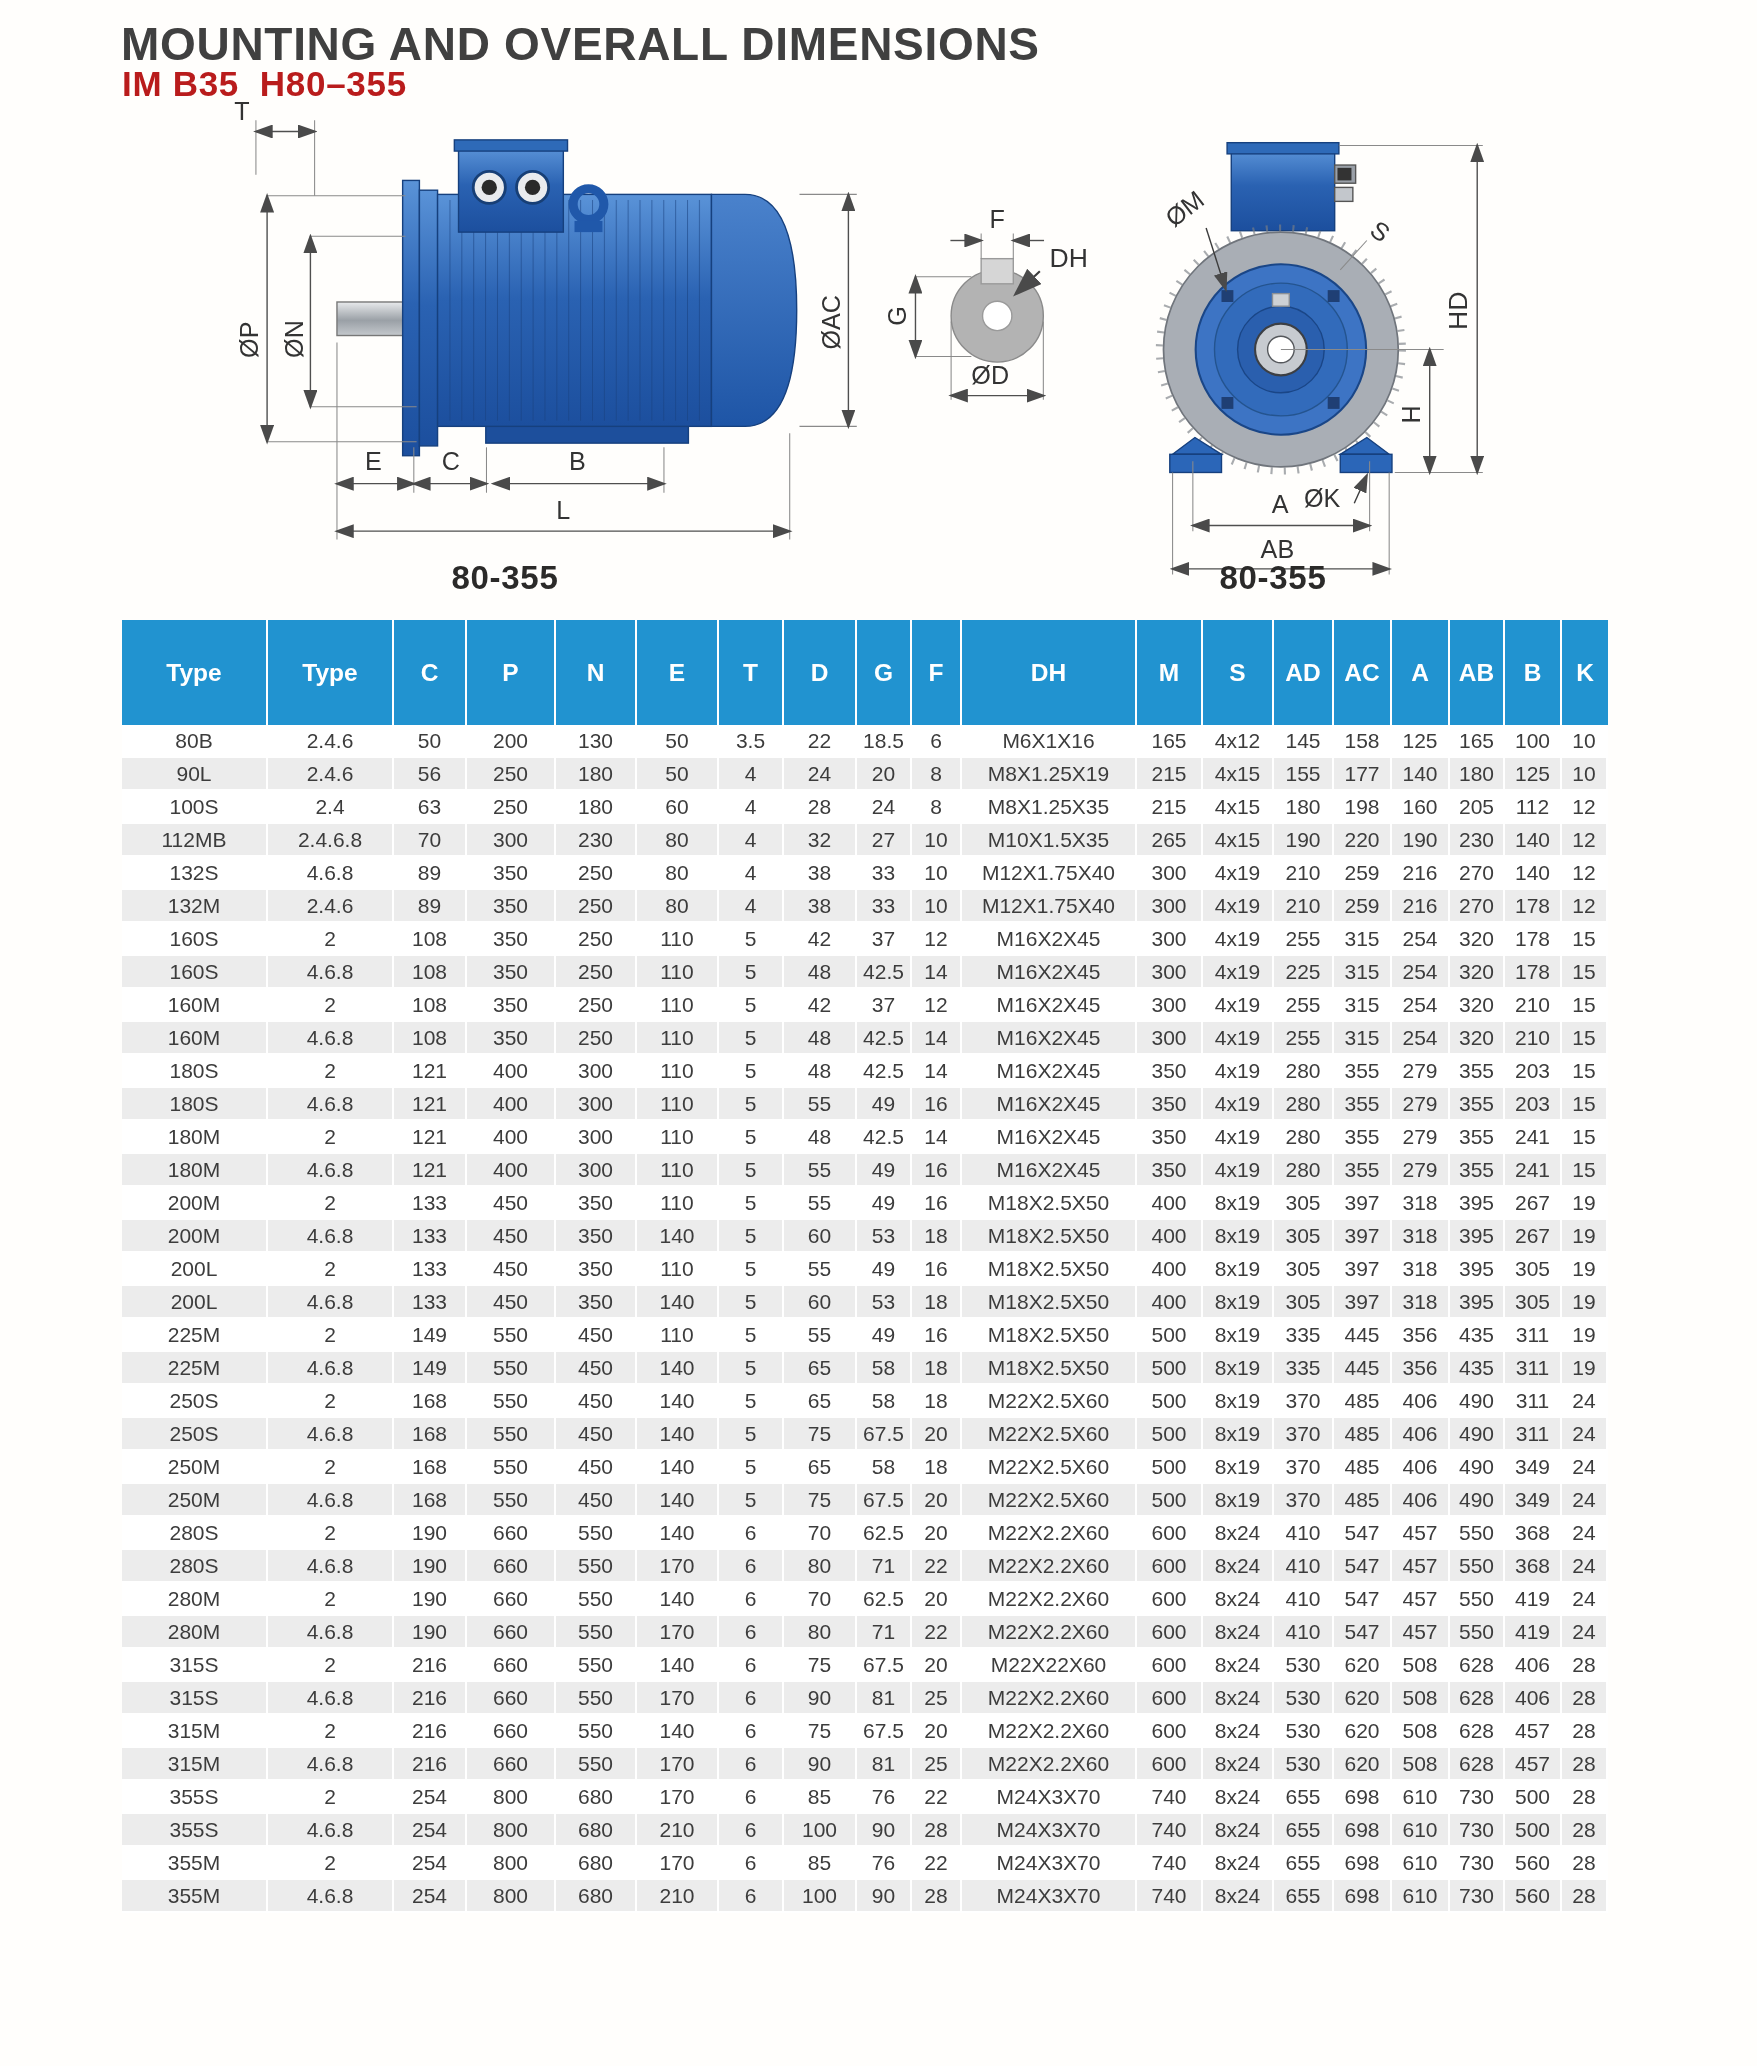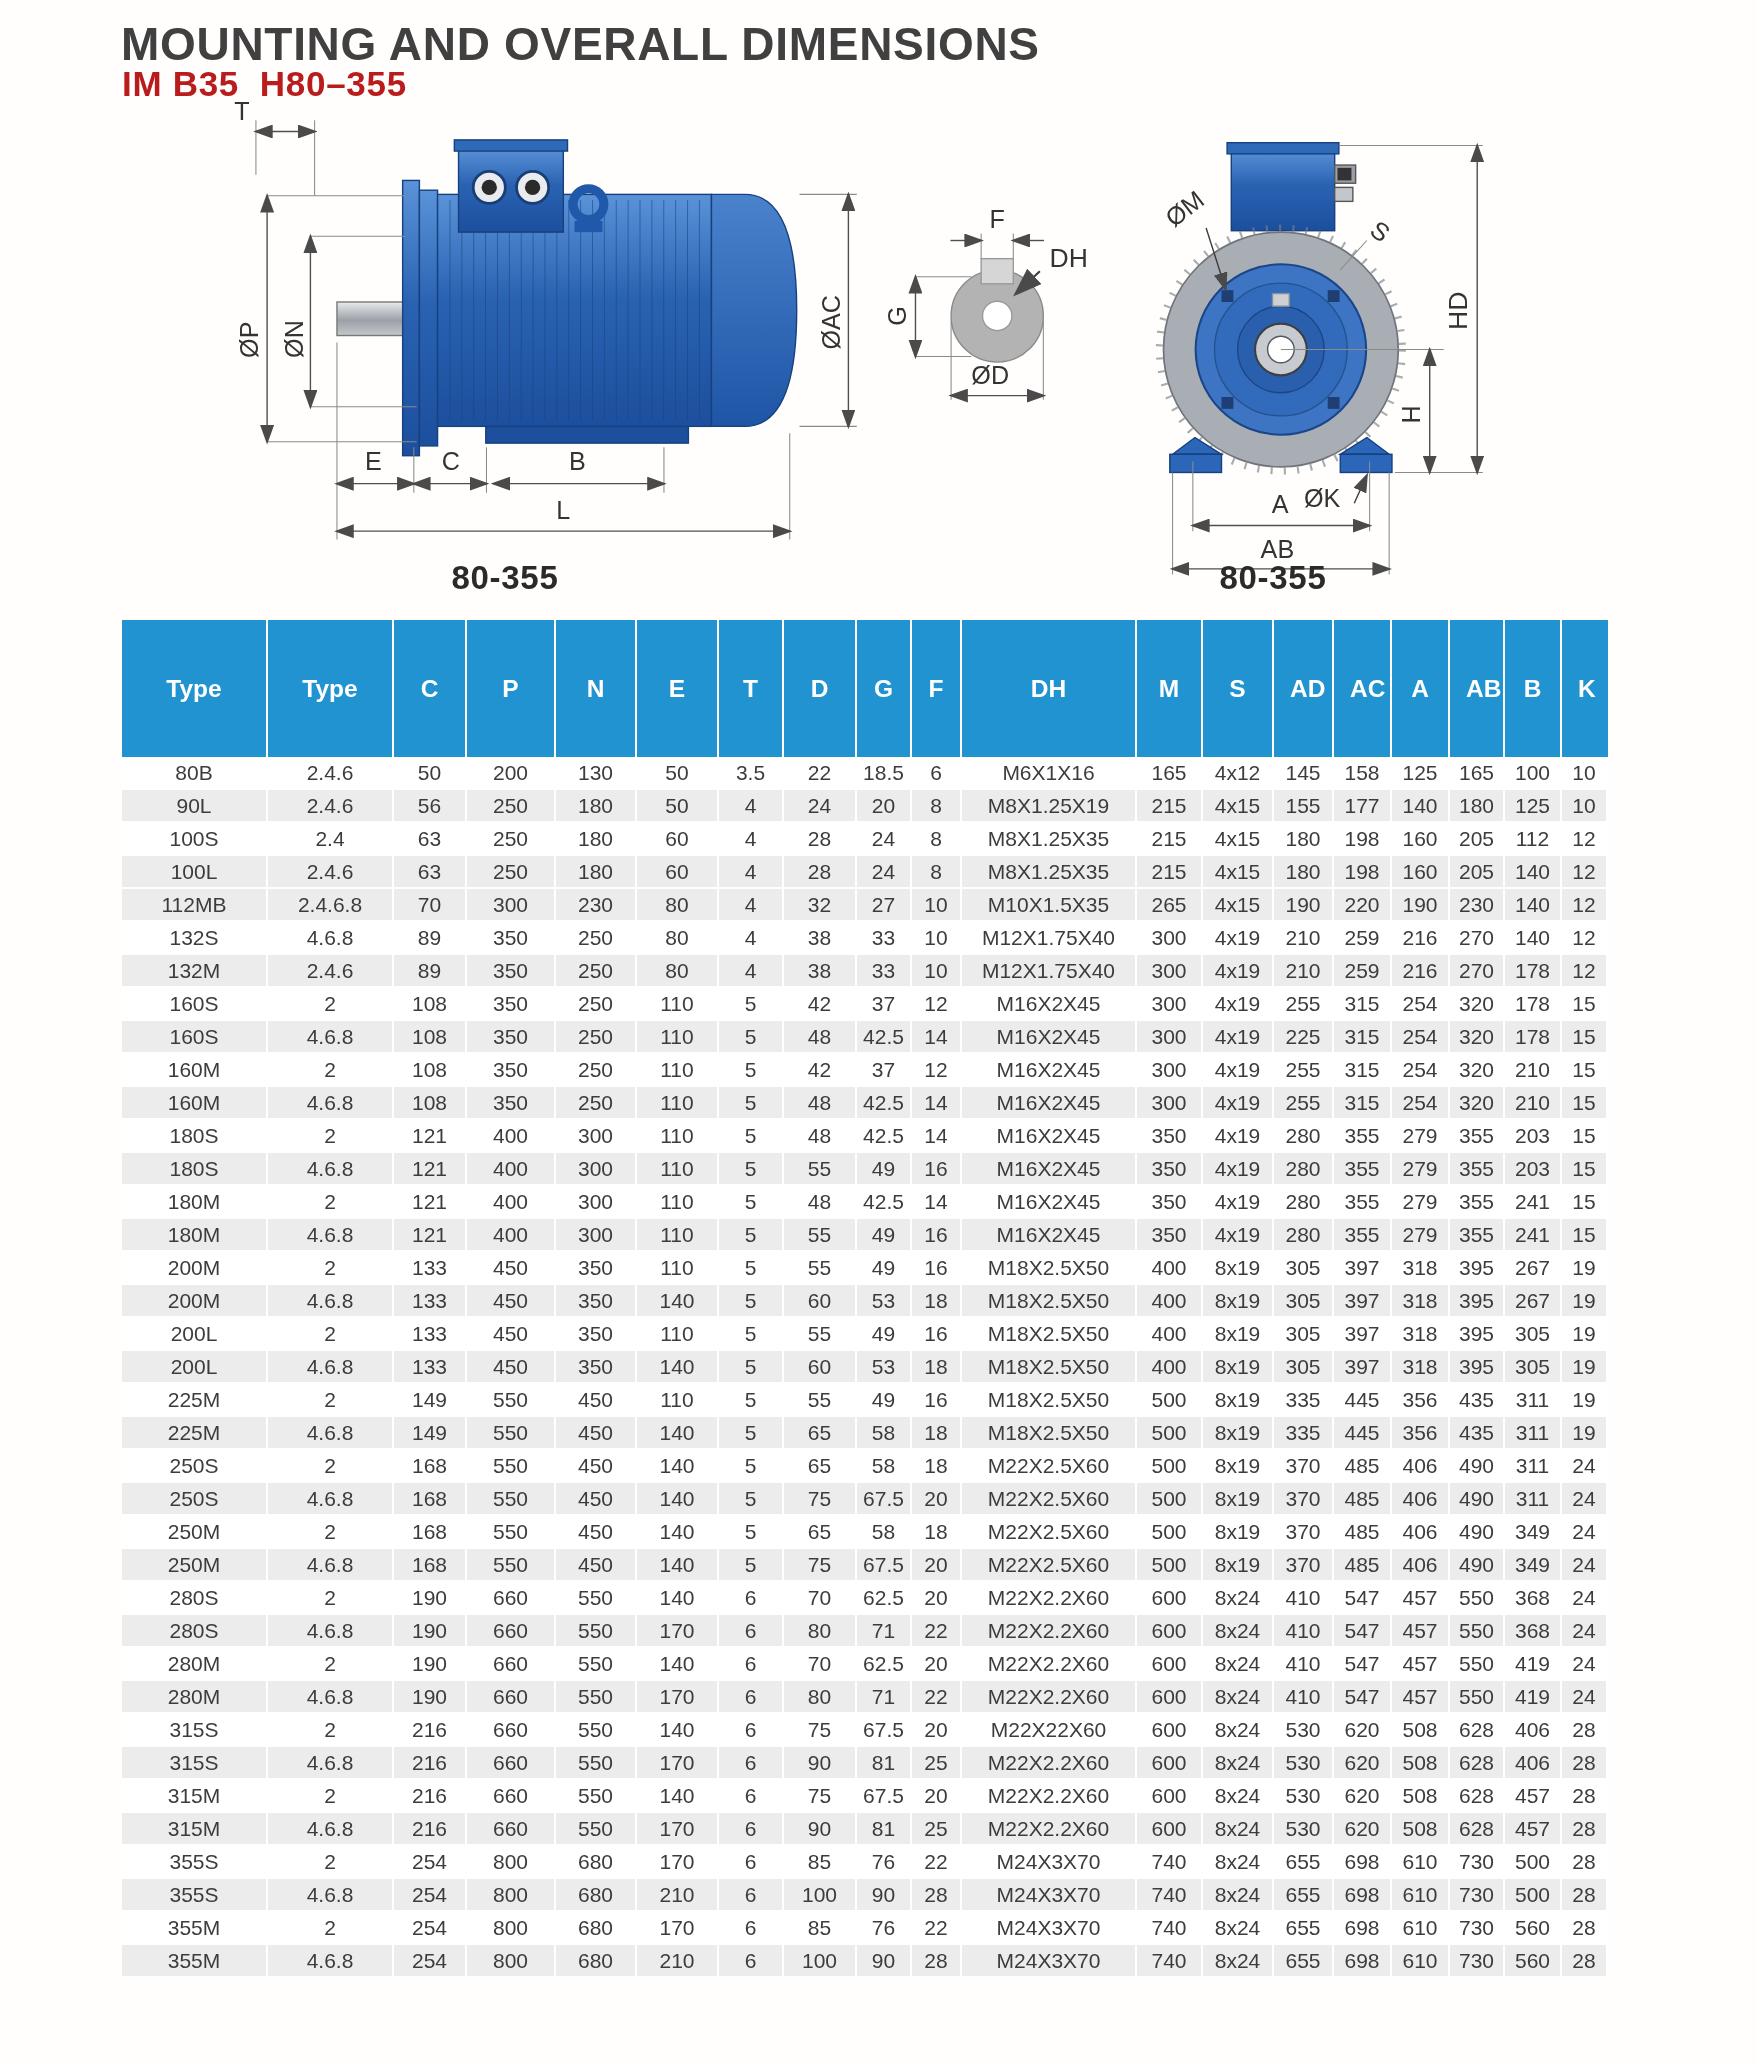--- a/index.html
+++ b/index.html
@@ -22,21 +22,21 @@
   }
   #cap-left{left:407px;}
   #cap-right{left:1175px;}
   .dim-table{
     position:absolute;left:122px;top:620px;width:1486px;
     border-collapse:separate;border-spacing:0;table-layout:fixed;
   }
   .dim-table thead th{
     background:#2193d0;color:#ffffff;font-size:24.5px;font-weight:bold;
     height:105px;border-right:2.1px solid #fff;vertical-align:middle;
-    text-align:center;padding:16px;
+    text-align:center;padding:0;
   }
   .dim-table thead th:last-child{border-right:none;}
   .dim-table tbody td{
     font-size:21px;color:#3c3c3c;height:31px;text-align:center;
     vertical-align:middle;border-right:2.1px solid #fff;border-bottom:2.1px solid #fff;
     white-space:nowrap;padding:0;background:#ffffff;
   }
   .dim-table tbody tr.alt td{background:#ececec;}
   svg text{font-family:"Liberation Sans", sans-serif;font-size:36px;fill:#333;}
   svg text.big{font-size:38px;}
@@ -317,41 +317,20 @@
         <td>215</td>
         <td>4x15</td>
         <td>180</td>
         <td>198</td>
         <td>160</td>
         <td>205</td>
         <td>112</td>
         <td>12</td>
       </tr>
       <tr class="alt">
-        <td>100L</td>
-        <td>2.4.6</td>
-        <td>63</td>
-        <td>250</td>
-        <td>180</td>
-        <td>60</td>
-        <td>4</td>
-        <td>28</td>
-        <td>24</td>
-        <td>8</td>
-        <td>M8X1.25X35</td>
-        <td>215</td>
-        <td>4x15</td>
-        <td>180</td>
-        <td>198</td>
-        <td>160</td>
-        <td>205</td>
-        <td>140</td>
-        <td>12</td>
-      </tr>
-      <tr class="alt">
         <td>112MB</td>
         <td>2.4.6.8</td>
         <td>70</td>
         <td>300</td>
         <td>230</td>
         <td>80</td>
         <td>4</td>
         <td>32</td>
         <td>27</td>
         <td>10</td>

